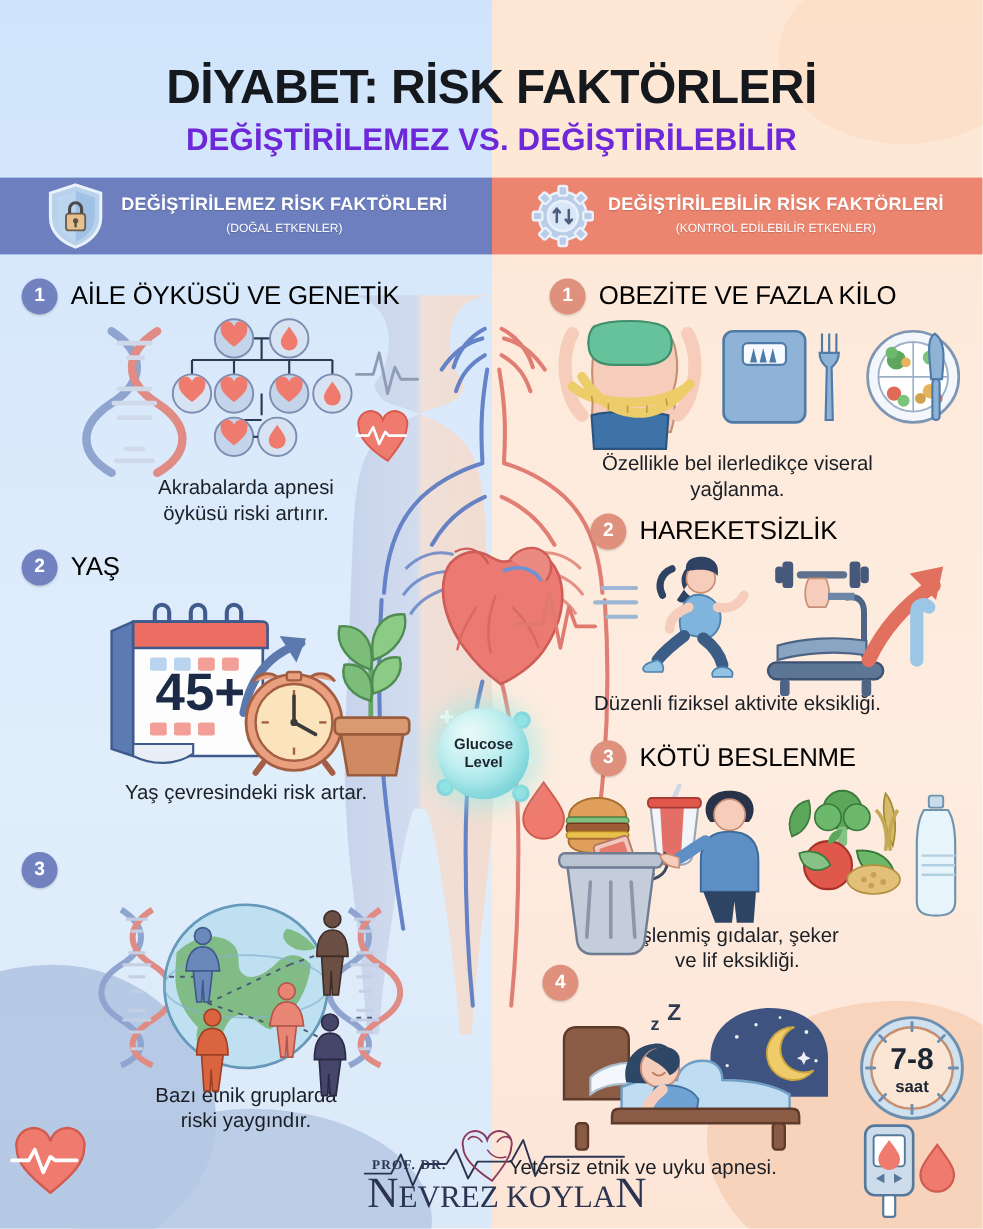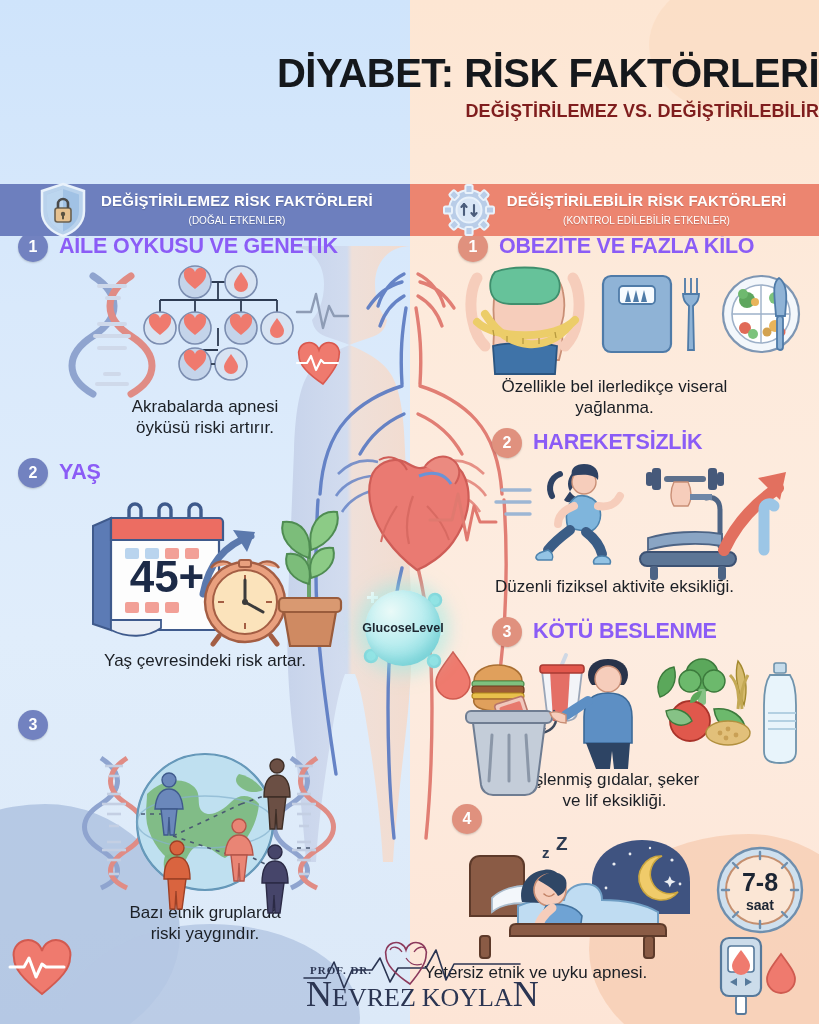--- a/index.html
+++ b/index.html
@@ -30,32 +30,32 @@
              background: #b6c8e4; opacity: .85;
              border-radius: 50% 50% 45% 55% / 60% 55% 45% 40%; }
   .blob-br { right: -60px; bottom: -40px; width: 290px; height: 230px;
              background: #f6c6a8; opacity: .6;
              border-radius: 55% 45% 50% 50% / 50% 55% 45% 50%; }
   .blob-tr { right: -40px; top: -30px; width: 210px; height: 150px;
              background: #fbd9bd; opacity: .5;
              border-radius: 50%; }
 
   
-  .title-wrap { position: absolute; top: 52px; left: 0; right: 0; text-align: right; z-index: 20; }
+  .title-wrap { position: absolute; top: 52px; left: 0; right: 0; text-align: center; z-index: 20; }
   .title-main {
     font-size: 40px; font-weight: 900; letter-spacing: -.5px;
     color: #15181c; text-transform: uppercase; line-height: 1.05;
   }
   .title-sub {
-    margin-top: 7px; font-size: 18px; font-weight: 800; letter-spacing: .1px;
-    color: #7f1d1d; text-transform: uppercase;
+    margin-top: 7px; font-size: 26px; font-weight: 800; letter-spacing: .1px;
+    color: #6d28d9; text-transform: uppercase;
   }
 
   
-  .bars { position: absolute; top: 148px; left: 0; width: 819px; height: 52px; display: flex; z-index: 20; margin-top: 36px; }
+  .bars { position: absolute; top: 148px; left: 0; width: 819px; height: 64px; display: flex; z-index: 20; }
   .bar { display: flex; align-items: center; gap: 12px; padding: 0 10px; }
   .bar-left  { width: 410px; background: #6d7fbe; justify-content: center; }
   .bar-right { width: 409px; background: #ec8570; justify-content: center; }
   .bar-txt { color: #ffffff; text-align: center; text-transform: uppercase; }
   .bar-t1 { font-size: 15px; font-weight: 800; letter-spacing: .2px; line-height: 1.2;
             text-shadow: 0 1px 1px rgba(0,0,0,.18); }
   .bar-t2 { font-size: 10px; font-weight: 400; line-height: 1.25;
             text-shadow: 0 1px 1px rgba(0,0,0,.18); }
   .bar-icon { flex: 0 0 auto; width: 52px; height: 58px; }
 
@@ -68,41 +68,41 @@
   .item-head { display: flex; align-items: center; gap: 11px; padding-left: 18px; }
   .badge {
     flex: 0 0 auto; width: 30px; height: 30px; border-radius: 50%;
     display: flex; align-items: center; justify-content: center;
     color: #fff; font-size: 16px; font-weight: 800;
     box-shadow: 0 1px 2px rgba(0,0,0,.18);
   }
   .badge-l { background: #7282c0; }
   .badge-r { background: #e0917e; }
   .item-title {
-    font-size: 21.5px; font-weight: 700; color: #8b5cf6;
+    font-size: 21.5px; font-weight: 400; color: #000000;
     text-transform: uppercase; letter-spacing: -.2px; line-height: 1.1;
   }
   .caption {
     text-align: center; font-size: 17px; font-weight: 500;
     color: #1b1f25; line-height: 1.25; padding: 0 26px;
   }
 
   .art { position: relative; display: flex; align-items: center; justify-content: center; }
 
   
   .center-art { position: absolute; left: 268px; top: 238px; width: 286px; height: 720px; z-index: 10; pointer-events: none; }
 
   .glucose-node {
     position: absolute; left: 355px; top: 580px; width: 96px; height: 96px; z-index: 14;
   }
   .glucose-ball {
     position: absolute; left: 10px; top: 10px; width: 76px; height: 76px; border-radius: 50%;
     background: radial-gradient(circle at 34% 28%, #eafaf8 0%, #bdeef0 42%, #8fdfe3 75%, #7ed4da 100%);
     box-shadow: 0 0 18px 8px rgba(150,235,230,.55), inset -4px -6px 12px rgba(90,190,195,.35);
-    display: flex; flex-direction: row; align-items: center; justify-content: center;
+    display: flex; flex-direction: column; align-items: center; justify-content: center;
   }
   .glucose-label { font-size: 12.5px; font-weight: 700; color: #1d2630; line-height: 1.18; text-align: center; }
 
   
   .signature { position: absolute; left: 300px; bottom: 8px; width: 230px; height: 72px; z-index: 30; }
 
   
   svg { display: block; overflow: visible; }
 </style>
 </head>

